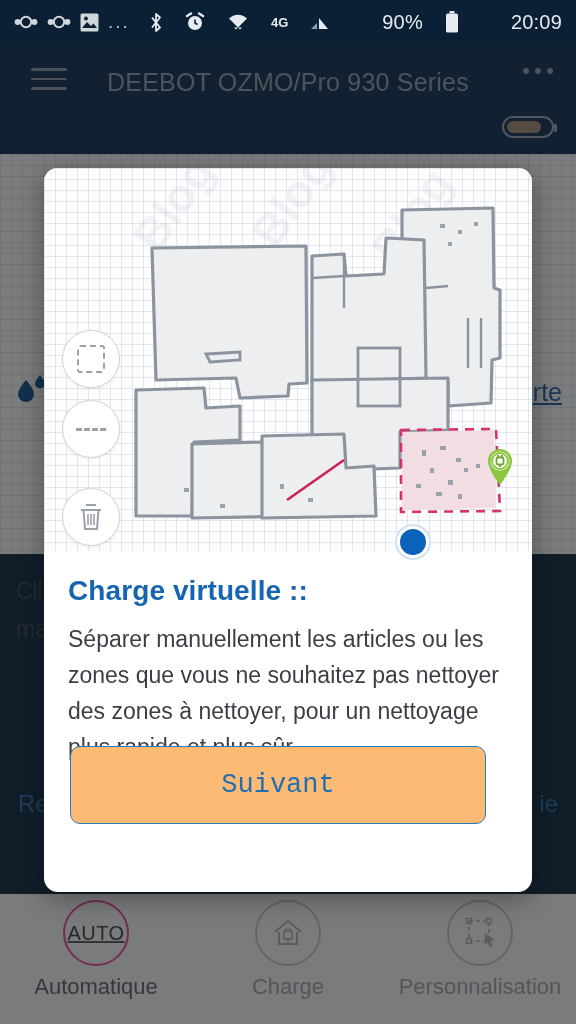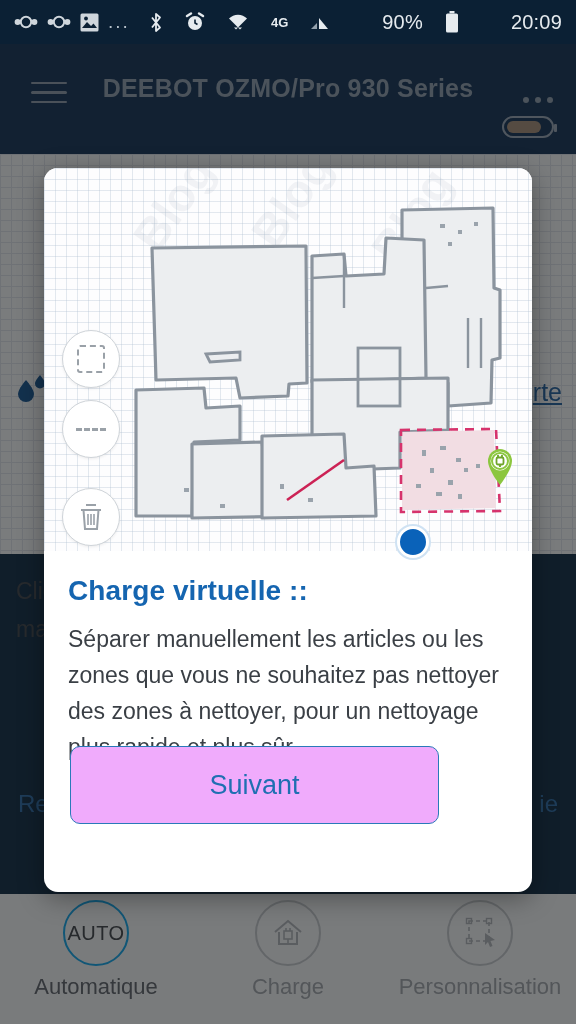--- a/index.html
+++ b/index.html
@@ -33,22 +33,22 @@
   .sb-text { font-size: 20px; letter-spacing: .2px; color: #e6ebef; margin-left: 30px; }
   .sb-dots { font-size: 19px; letter-spacing: 2px; color: #b8c2cb; }
 
   .appbar {
     position: absolute; top: 44px; left: 0;
     width: 576px; height: 110px;
     background: #113052;
     z-index: 5;
   }
   .appbar-row {
-    position: absolute; top: 1px; left: 0; right: 0; height: 58px;
-    display: flex; align-items: flex-end; font-weight: bold;
+    position: absolute; top: 24px; left: 0; right: 0; height: 58px;
+    display: flex; align-items: flex-start;
   }
   .hamburger { width: 62px; display: flex; flex-direction: column; gap: 7px; align-items: center; margin-left: 18px; }
   .hamburger i { display: block; width: 36px; height: 2.5px; background: #8c9aa9; border-radius: 2px; }
   .appbar-title {
     flex: 1; text-align: center;
     font-size: 25px; color: #8e9dad; letter-spacing: .2px;
     margin-left: -10px;
   }
   .kebab { width: 64px; display: flex; justify-content: center; gap: 6px; margin-right: 6px; }
   .kebab i { width: 6px; height: 6px; border-radius: 50%; background: #8e9dad; }
@@ -92,23 +92,24 @@
 
   .bottombar {
     position: absolute; bottom: 0; left: 0;
     width: 576px; height: 130px;
     background: #f4f5f6;
     display: flex; align-items: flex-start; padding-top: 6px;
   }
   .bn-item { flex: 1; display: flex; flex-direction: column; align-items: center; gap: 8px; }
   .bn-circle {
     width: 66px; height: 66px; border-radius: 50%;
-    border: 2px solid #0ea5e9;
+    border: 2px solid #ec4899;
     display: flex; align-items: center; justify-content: center;
     color: #55595d;
+    text-decoration: underline;
   }
   .bn-circle.faded { border-color: #c3c7cb; color: #b0b4b8; }
   .bn-auto { font-size: 20px; letter-spacing: .5px; color: #3d4145; }
   .bn-label { font-size: 22px; color: #5d6268; }
   .bn-label.faded { color: #9fa4a9; }
 
   
   .scrim {
     position: absolute; top: 44px; left: 0;
     width: 576px; height: 980px;
@@ -181,24 +182,24 @@
     color: #1565b0;
     letter-spacing: .1px;
   }
   .modal-body {
     margin: 14px 24px 0 24px;
     font-size: 23px; line-height: 36px;
     color: #3a3f45;
   }
   .modal-btn {
     position: absolute; left: 26px; bottom: 68px;
-    width: 369px; height: 78px;
+    width: 416px; height: 78px;
     border: 1.5px solid #2a7ab9; border-radius: 10px;
-    background: #f0abfc; color: #1f6fb2;
-    font-size: 27px; font-family: Liberation Sans, sans-serif;
+    background: #fdba74; color: #1f6fb2;
+    font-size: 27px; font-family: Liberation Mono, monospace;
     display: flex; align-items: center; justify-content: center;
     cursor: pointer;
   }
 </style>
 </head>
 <body>
 
 <div id="app">
 
   <div class="bg-layer">

